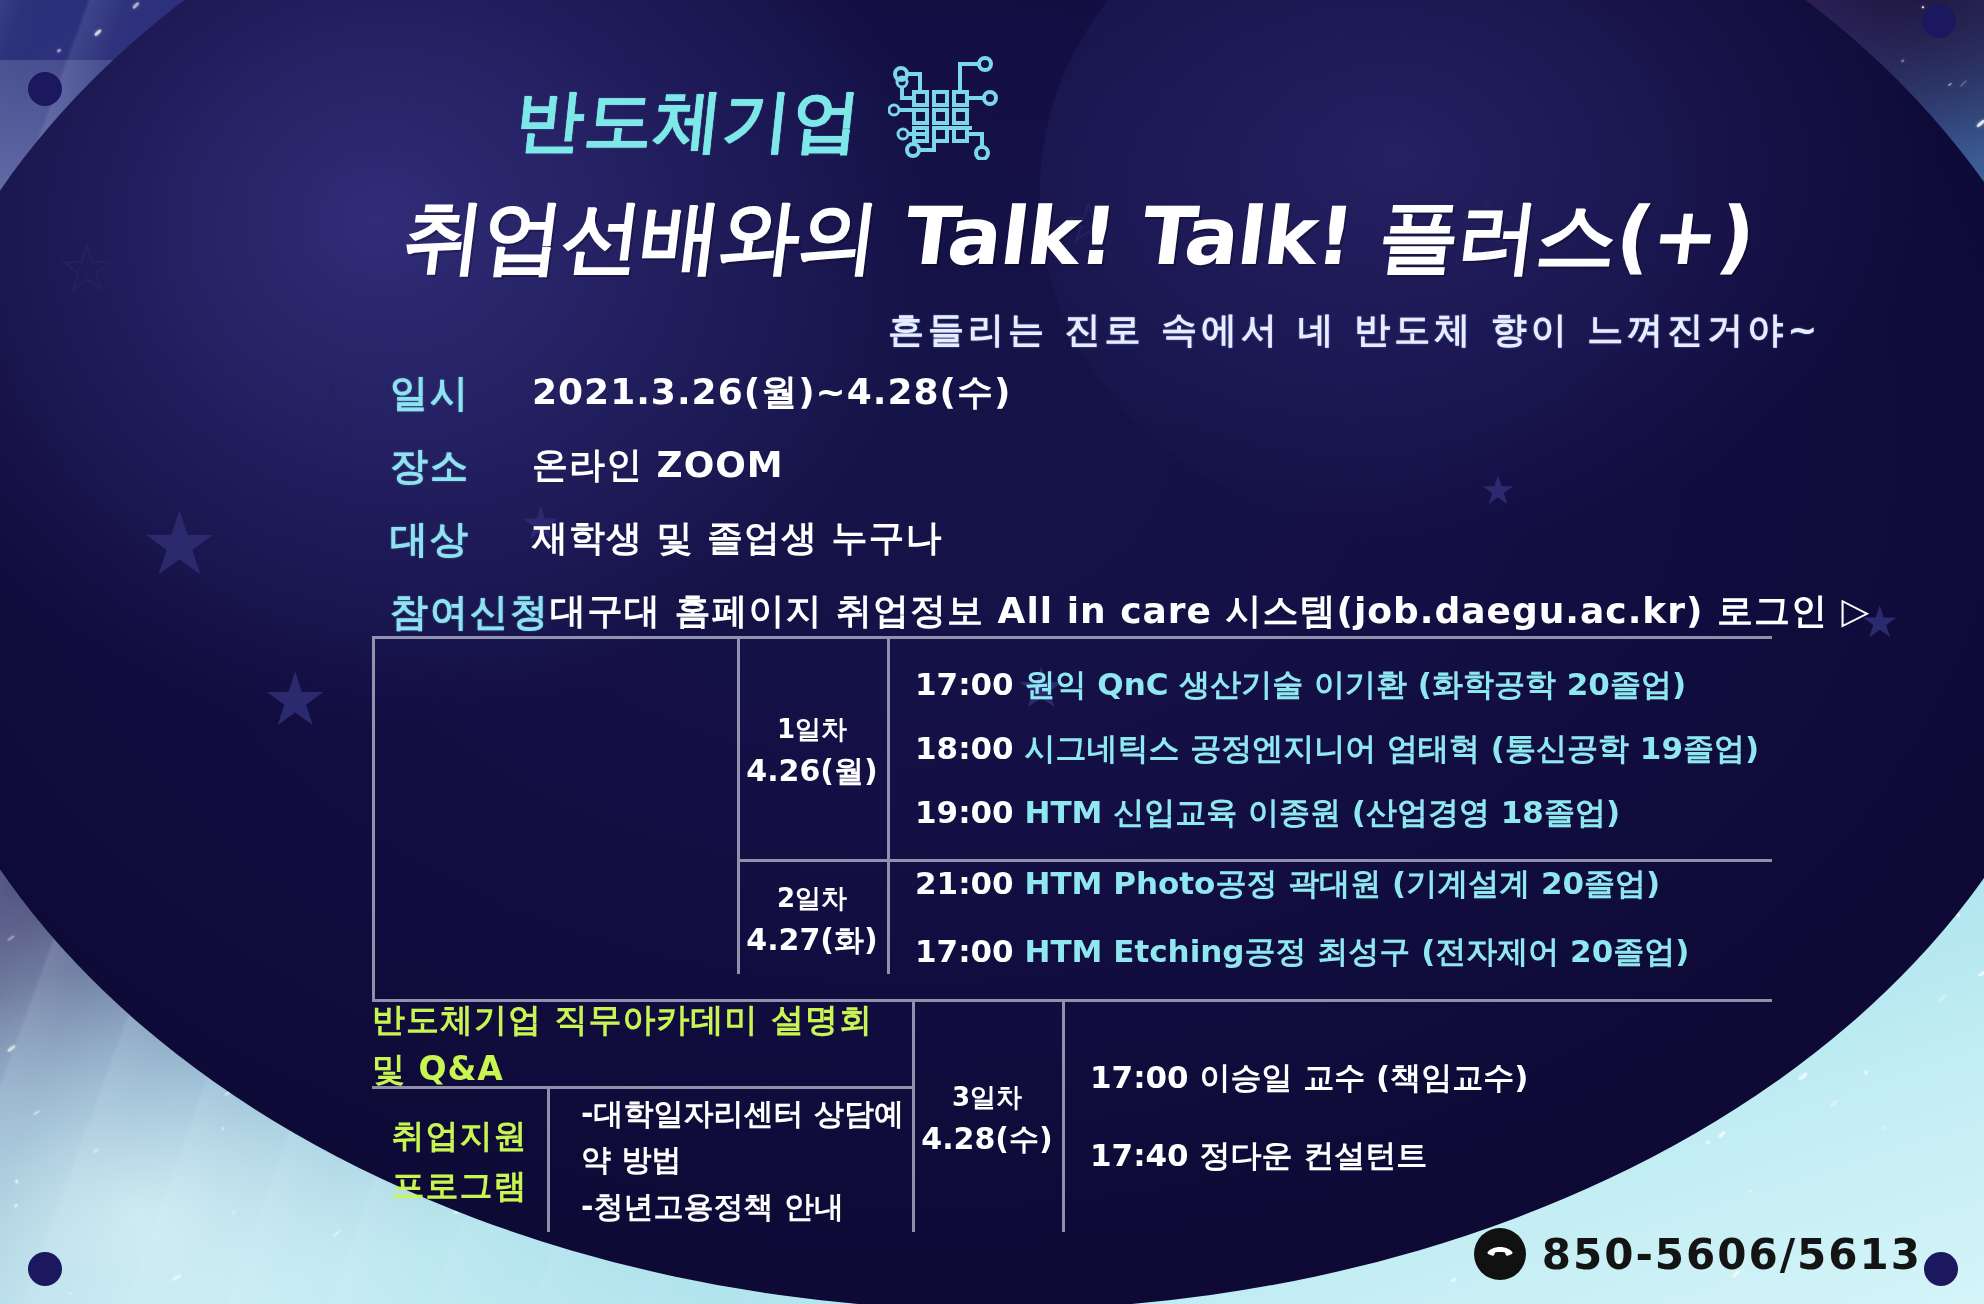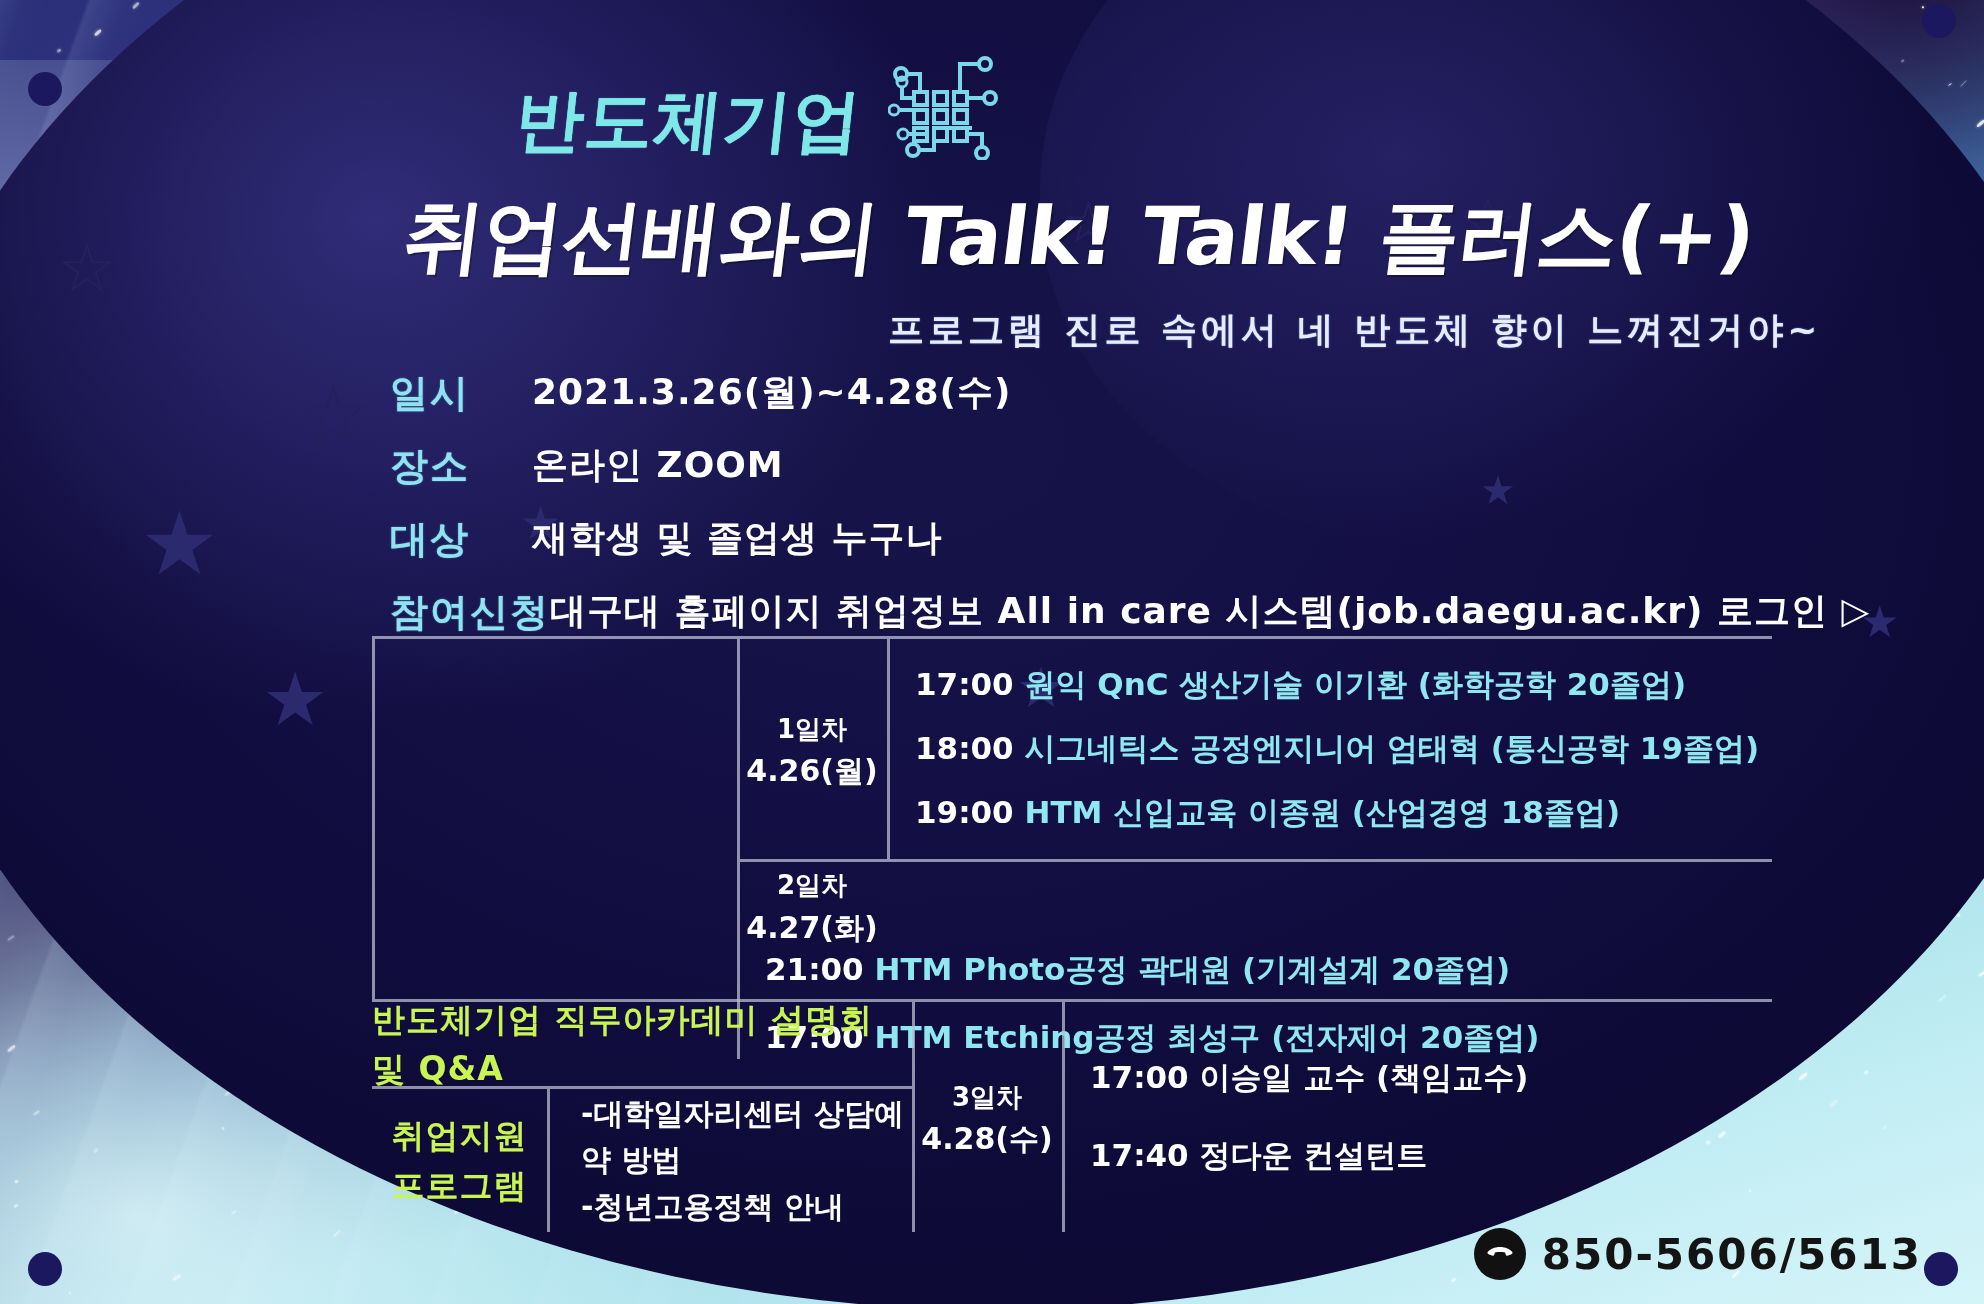--- a/index.html
+++ b/index.html
@@ -619,21 +619,21 @@
         <circle cx="25" cy="98" r="6"></circle>
       <path d="M26 46 H14 V34"></path>
         <circle cx="14" cy="30" r="5" stroke-width="3"></circle>
       <path d="M59 76 H84"></path>
         <path d="M20 82 H39"></path>
         <circle cx="15" cy="82" r="5" stroke-width="3"></circle>
     </svg>
   </div>
 
   <div class="title">취업선배와의 Talk! Talk! 플러스(+)</div>
-  <div class="tagline">프로그램 진로 속에서 네 반도체 향이 느껴진거야~</div>
+  <div class="tagline">흔들리는 진로 속에서 네 반도체 향이 느껴진거야~</div>
 
   <div class="info">
     <div class="inf-row">
       <span class="inf-lab">일시</span>
       <span class="inf-val">2021.3.26(월)~4.28(수)</span>
     </div>
     <div class="inf-row">
       <span class="inf-lab">장소</span>
       <span class="inf-val">온라인 ZOOM</span>
     </div>
@@ -678,21 +678,21 @@
               <span class="m">시그네틱스 공정엔지니어 엄태혁 (통신공학 19졸업)</span>
             </div>
             <div class="ses">
               <span class="t">19:00</span>
               <span class="m">HTM 신입교육 이종원 (산업경영 18졸업)</span>
             </div>
           </div>
         </div>
         <div class="hr" style="margin-left:0;"></div>
 
-        <div class="row" style="height:112px;flex-direction:column;">
+        <div class="row" style="height:112px;">
           <div class="cell c-day">
             <div class="vline" style="left:0;"></div>
             <div class="day-txt">
               <div><span class="n">2일차</span></div>
               <div>4.27(화)</div>
             </div>
           </div>
           <div class="cell c-ses" style="gap:26px;">
             <div class="vline" style="left:0;"></div>
             <div class="ses">

